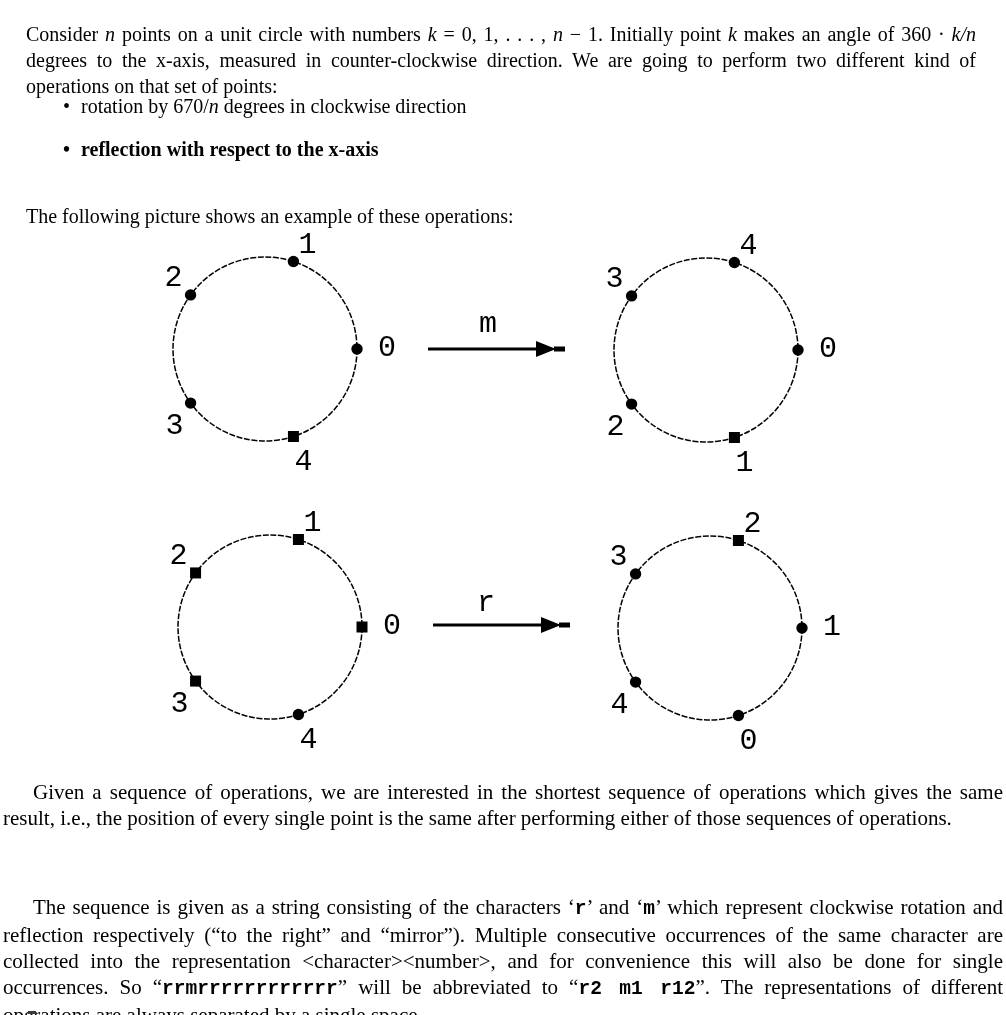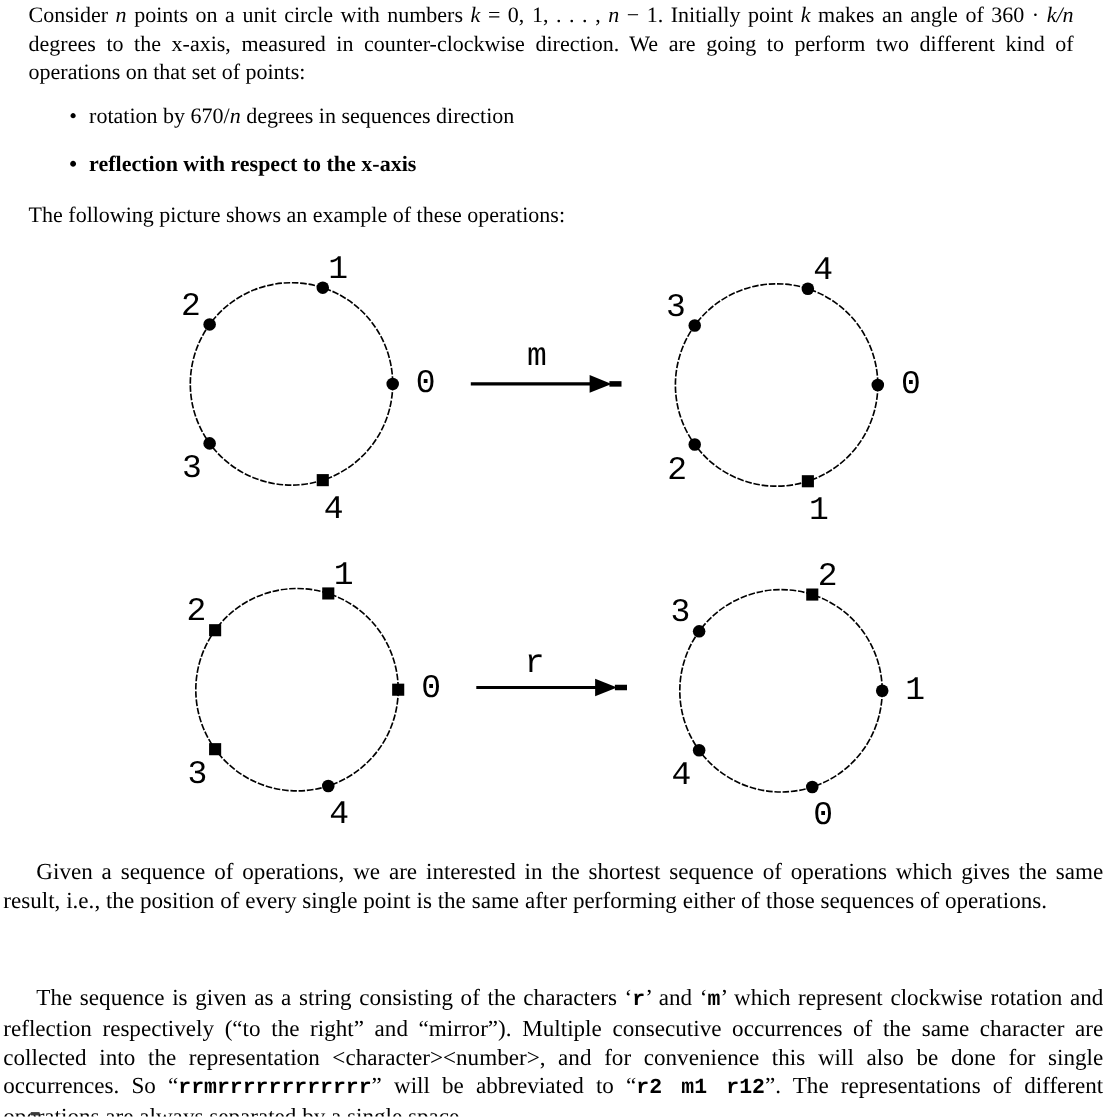--- a/index.html
+++ b/index.html
@@ -7,21 +7,21 @@
   body{
     width:1006px;height:1015px;background:#ffffff;color:#000000;
     font-family:"Liberation Serif", serif;
     position:relative;overflow:hidden;
   }
   .page{position:relative;width:1006px;height:1015px;}
   .para{
     position:absolute;margin:0;
     font-size:20px;line-height:26px;text-align:justify;
   }
-  .top-block{left:26px;width:950px;}
+  .top-block{left:26px;width:950px;margin-top:20px;}
   .wide-block{left:3px;width:1000px;font-size:21px;}
   .indent{text-indent:30px;}
   #p1{top:1px;}
   .bullet{position:absolute;left:63px;width:700px;font-size:20px;line-height:23px;}
   .bullet .marker{display:inline-block;width:18px;font-size:20px;vertical-align:top;}
   #b1{top:95px;}
   #b2{top:138px;font-weight:bold;}
   #caption{top:183px;}
   #p2{top:779px;}
   #p3{top:894px;}
@@ -97,21 +97,21 @@
       <g>
         <line x1="433" y1="625" x2="545" y2="625" stroke="#000000" stroke-width="2.8"></line>
         <polygon points="561,625 541,617 541,633" fill="#000000"></polygon>
         <rect x="559" y="622.5" width="11" height="5" fill="#000000"></rect>
         <text x="486" y="611" text-anchor="middle" font-size="30" font-family="&quot;Liberation Mono&quot;, monospace" fill="#000000">r</text>
       </g>
     </svg>
 
   <p class="para top-block" id="p1"><span class="rm">Consider </span><span class="it">n</span><span class="rm"> points on a unit circle with numbers </span><span class="it">k</span><span class="rm"> = 0, 1, . . . , </span><span class="it">n</span><span class="rm"> − 1. Initially point </span><span class="it">k</span><span class="rm"> makes an angle of 360 · </span><span class="it">k/n</span><span class="rm"> degrees to the x-axis, measured in counter-clockwise direction. We are going to perform two different kind of operations on that set of points:</span></p>
 
-  <div class="bullet" id="b1"><span class="marker">•</span><span class="rm">rotation by 670/</span><span class="it">n</span><span class="rm"> degrees in sequences direction</span></div>
+  <div class="bullet" id="b1"><span class="marker">•</span><span class="rm">rotation by 670/</span><span class="it">n</span><span class="rm"> degrees in clockwise direction</span></div>
 
   <div class="bullet" id="b2"><span class="marker">•</span><span class="rm">reflection with respect to the x-axis</span></div>
 
   <p class="para top-block" id="caption"><span class="rm">The following picture shows an example of these operations:</span></p>
 
   <p class="para wide-block indent" id="p2"><span class="rm">Given a sequence of operations, we are interested in the shortest sequence of operations which gives the same result, i.e., the position of every single point is the same after performing either of those sequences of operations.</span></p>
 
   <p class="para wide-block indent" id="p3"><span class="rm">The sequence is given as a string consisting of the characters ‘</span><span class="tt">r</span><span class="rm">’ and ‘</span><span class="tt">m</span><span class="rm">’ which represent clockwise rotation and reflection respectively (“to the right” and “mirror”). Multiple consecutive occurrences of the same character are collected into the representation &lt;character&gt;&lt;number&gt;, and for convenience this will also be done for single occurrences. So “</span><span class="tt">rrmrrrrrrrrrrrr</span><span class="rm">” will be abbreviated to “</span><span class="tt">r2 m1 r12</span><span class="rm">”. The representations of different operations are always separated by a single space.</span></p>
 
   <div class="partial-mark"></div>

